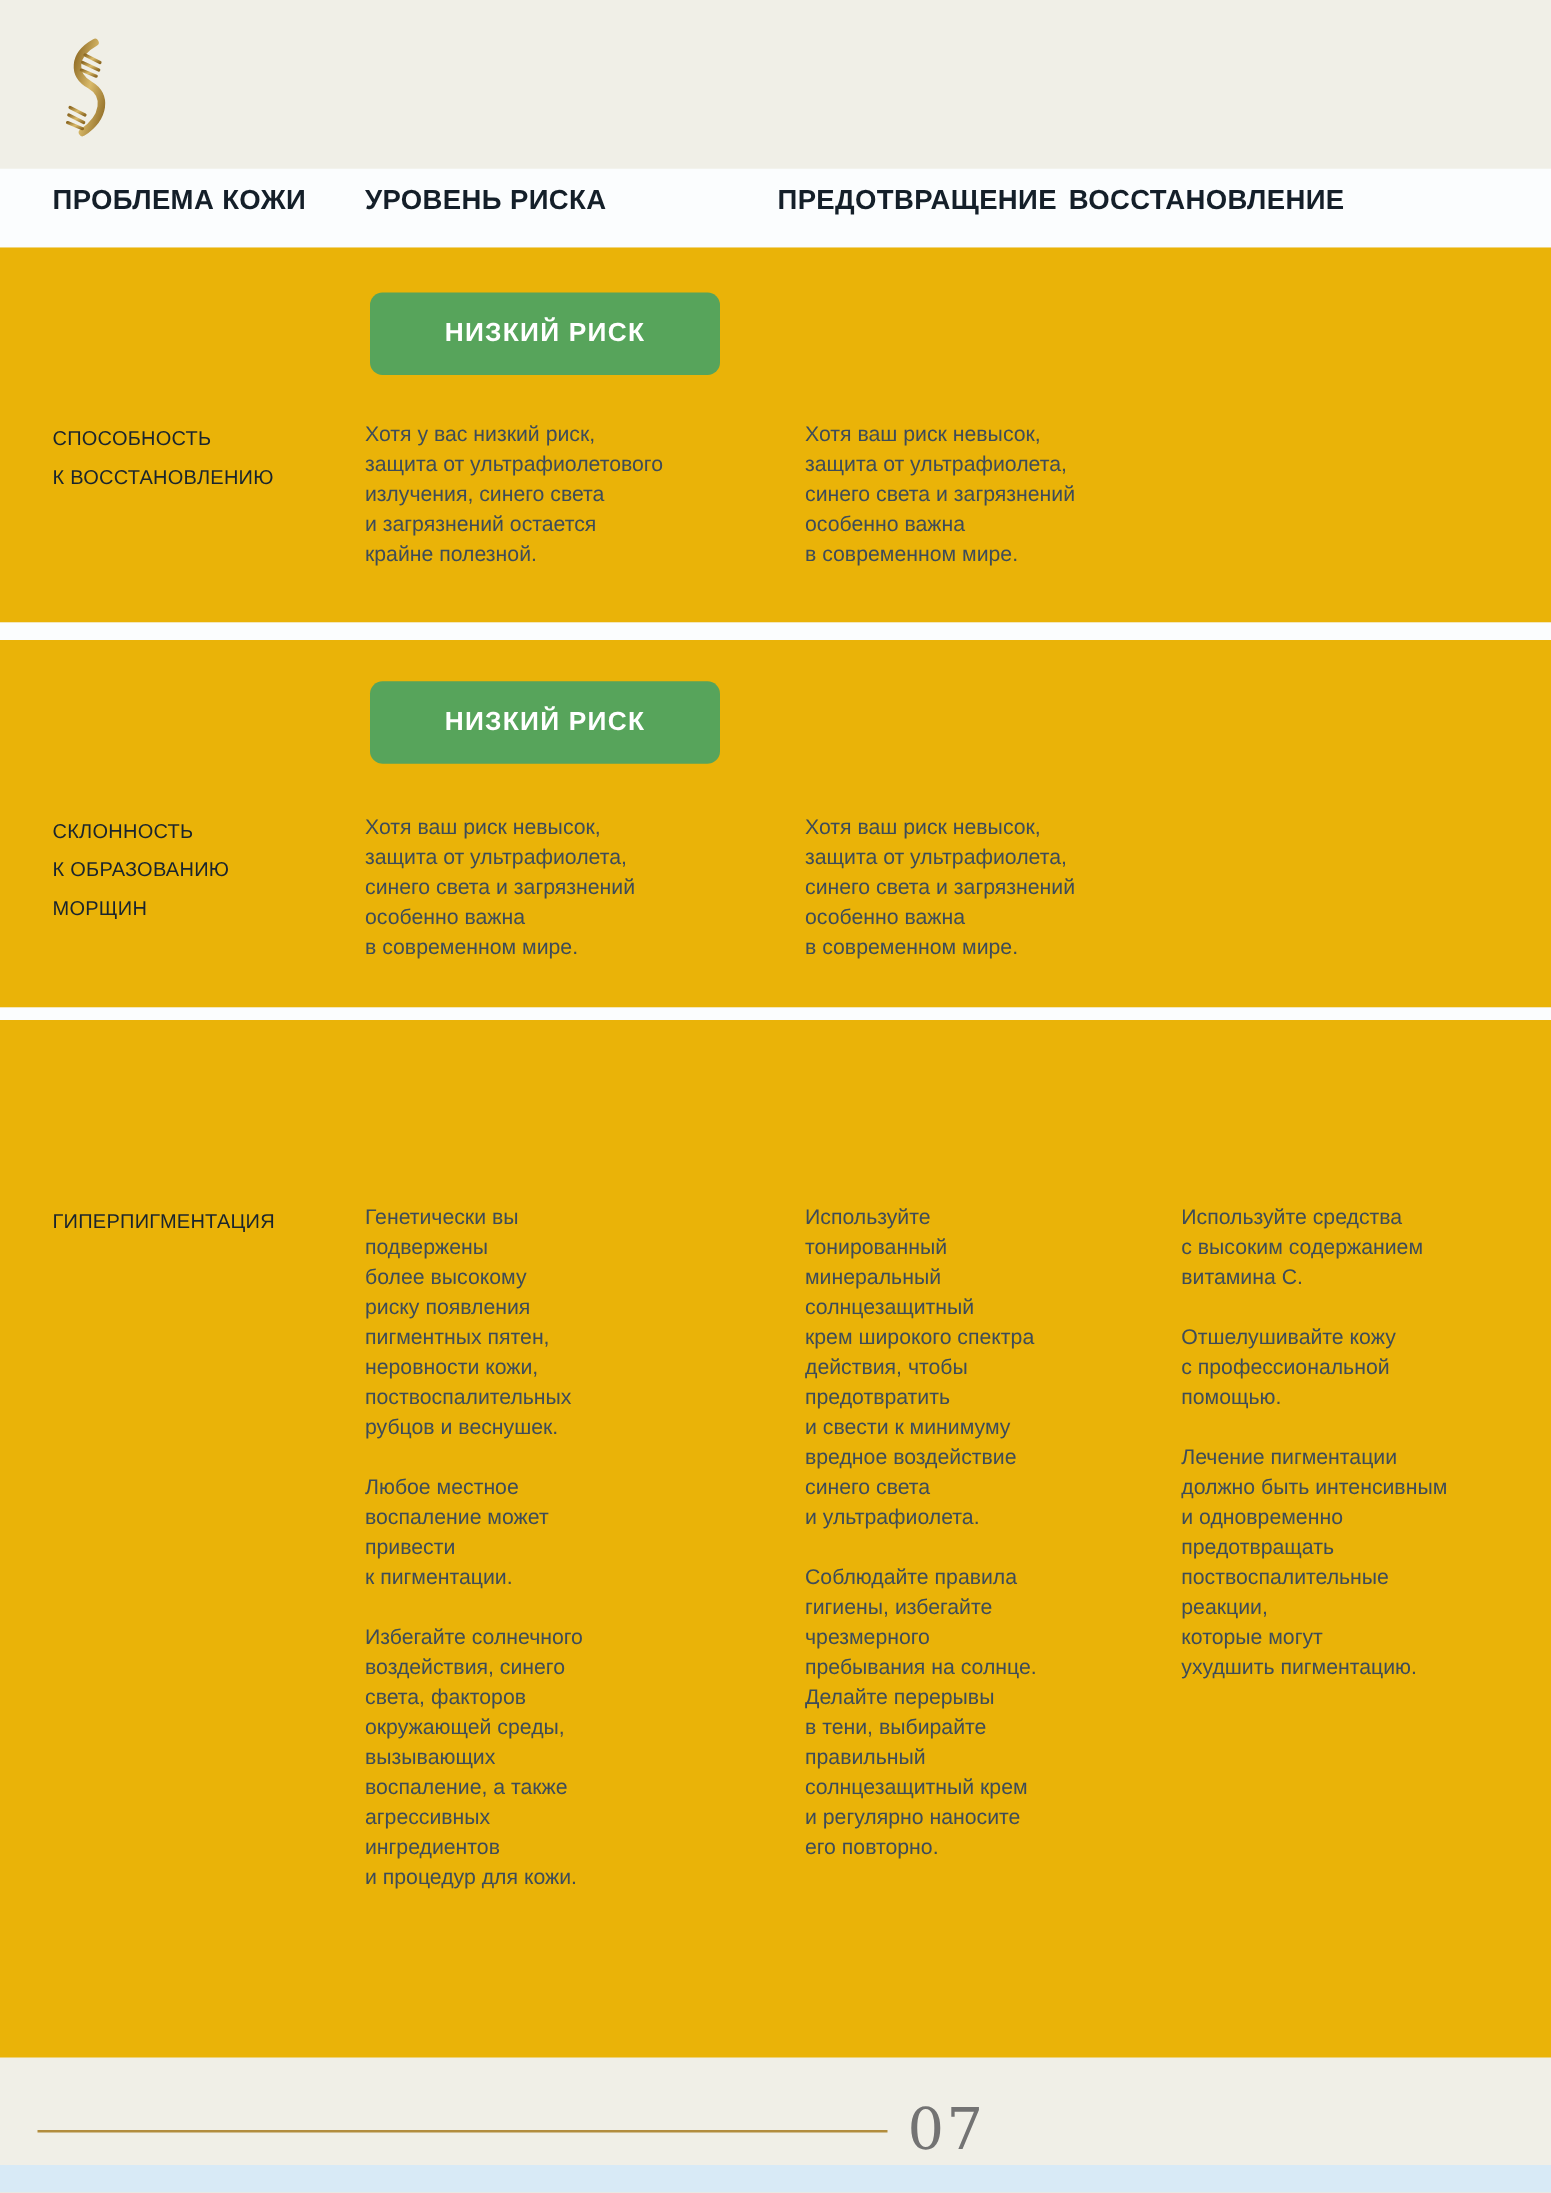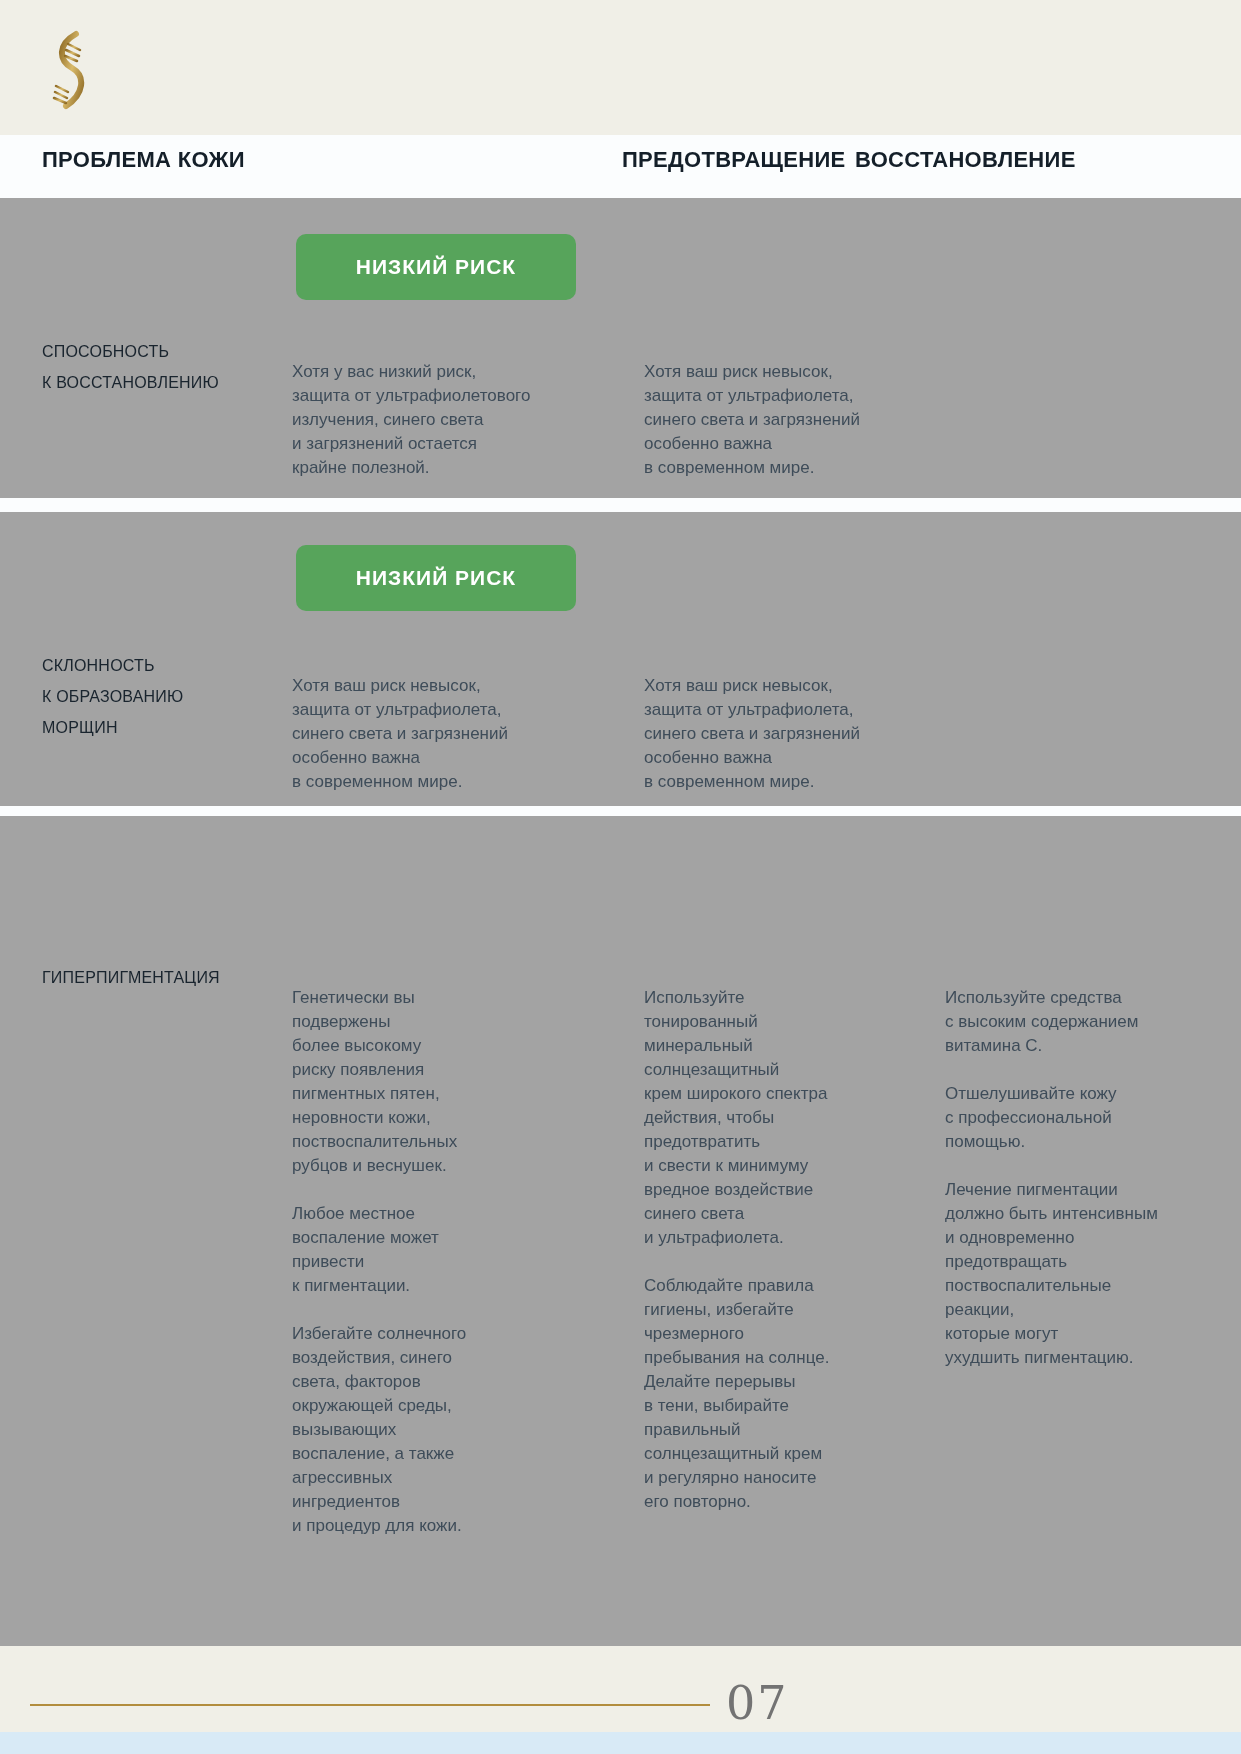--- a/index.html
+++ b/index.html
@@ -15,21 +15,21 @@
     position:absolute;left:0;top:135px;width:100%;height:63px;
     background:#fbfdfe;
   }
   .header-band .h{
     position:absolute;top:0;height:49px;display:flex;align-items:center;
     font-size:22px;font-weight:700;color:#141f29;letter-spacing:.3px;
     white-space:nowrap;
   }
   .h1{left:42px}.h2{left:292px}.h3{left:622px}.h4{left:855px}
   
-  .card{position:absolute;left:0;width:100%;background:#a3a3a3;}
+  .card{position:absolute;left:0;width:100%;background:#eab308;}
   .card1{top:198px;height:300px;}
   .card2{top:512px;height:294px;}
   .card3{top:816px;height:830px;}
   .gap{position:absolute;left:0;width:100%;background:#fbfdfe;}
   .gap1{top:498px;height:14px;}
   .gap2{top:806px;height:10px;}
   
   .badge{
     position:absolute;left:296px;width:280px;height:66px;border-radius:10px;
     display:flex;align-items:center;justify-content:center;
@@ -48,21 +48,21 @@
   }
   .card1 .content{top:138px;}
   .card2 .content{top:138px;}
   .card3 .content{top:146px;}
   .problem{
     font-size:16px;font-weight:400;color:#19242e;line-height:31px;
     letter-spacing:.2px;white-space:pre-line;padding-right:20px;
   }
   .cell{
     font-size:17px;color:#3e4c59;line-height:24px;
-    white-space:pre-line;padding-right:26px;margin-top:24px;
+    white-space:pre-line;padding-right:26px;
   }
   
   .footer-line{position:absolute;left:30px;top:1704px;width:680px;height:2px;background:#b28d3e;}
   .page-number{
     position:absolute;left:726px;top:1676px;
     font-family:"DejaVu Serif","Liberation Serif",serif;
     font-size:46px;color:#737373;letter-spacing:2px;
   }
   .bottom-strip{position:absolute;left:0;top:1732px;width:100%;height:22px;background:#d8eaf6;}
 </style>
@@ -87,20 +87,21 @@
         <line x1="19" y1="26" x2="31" y2="31"></line>
         <line x1="10" y1="56" x2="22" y2="62"></line>
         <line x1="9" y1="62" x2="21" y2="68"></line>
         <line x1="8" y1="68" x2="20" y2="73"></line>
       </g>
     </svg>
   </div>
 
   <div class="header-band">
     <span class="h h1">ПРОБЛЕМА КОЖИ</span>
+    <span class="h h2">УРОВЕНЬ РИСКА</span>
     <span class="h h3">ПРЕДОТВРАЩЕНИЕ</span>
     <span class="h h4">ВОССТАНОВЛЕНИЕ</span>
   </div>
 
   <section class="card card1">
     <div class="badge low">НИЗКИЙ РИСК</div>
     <div class="content">
       <div class="problem">СПОСОБНОСТЬ
 К ВОССТАНОВЛЕНИЮ</div>
       <div class="cell">Хотя у вас низкий риск,

